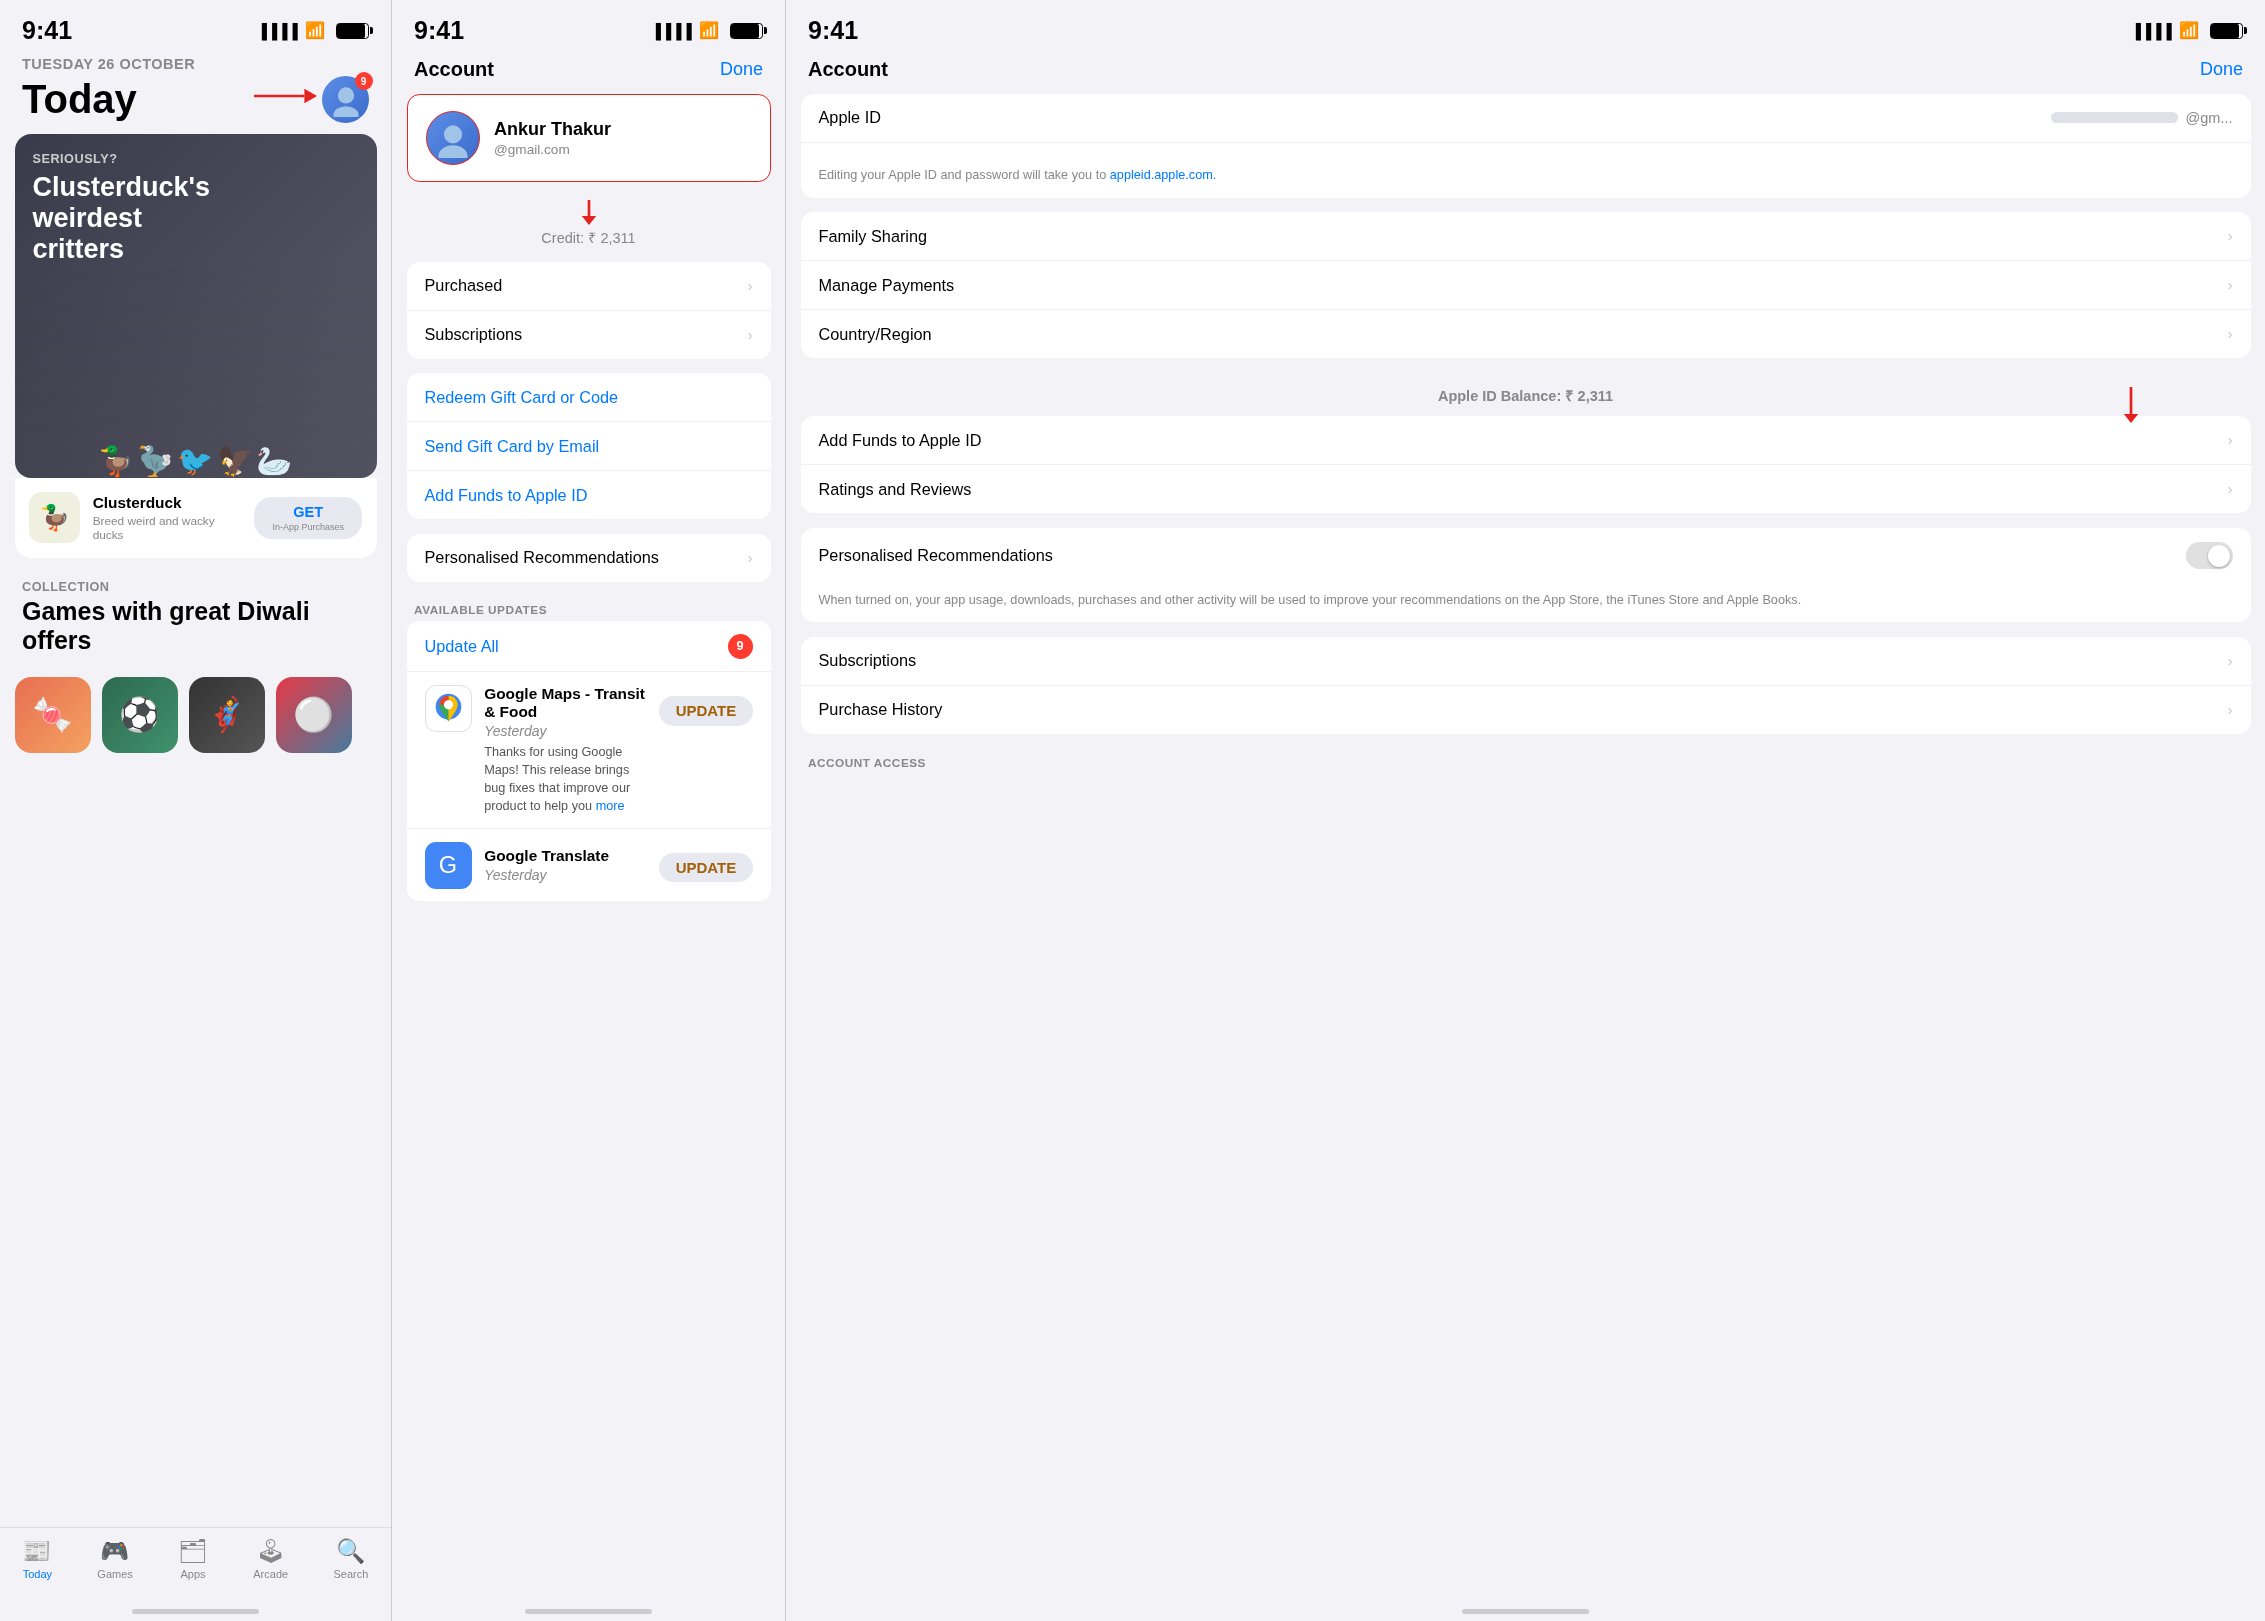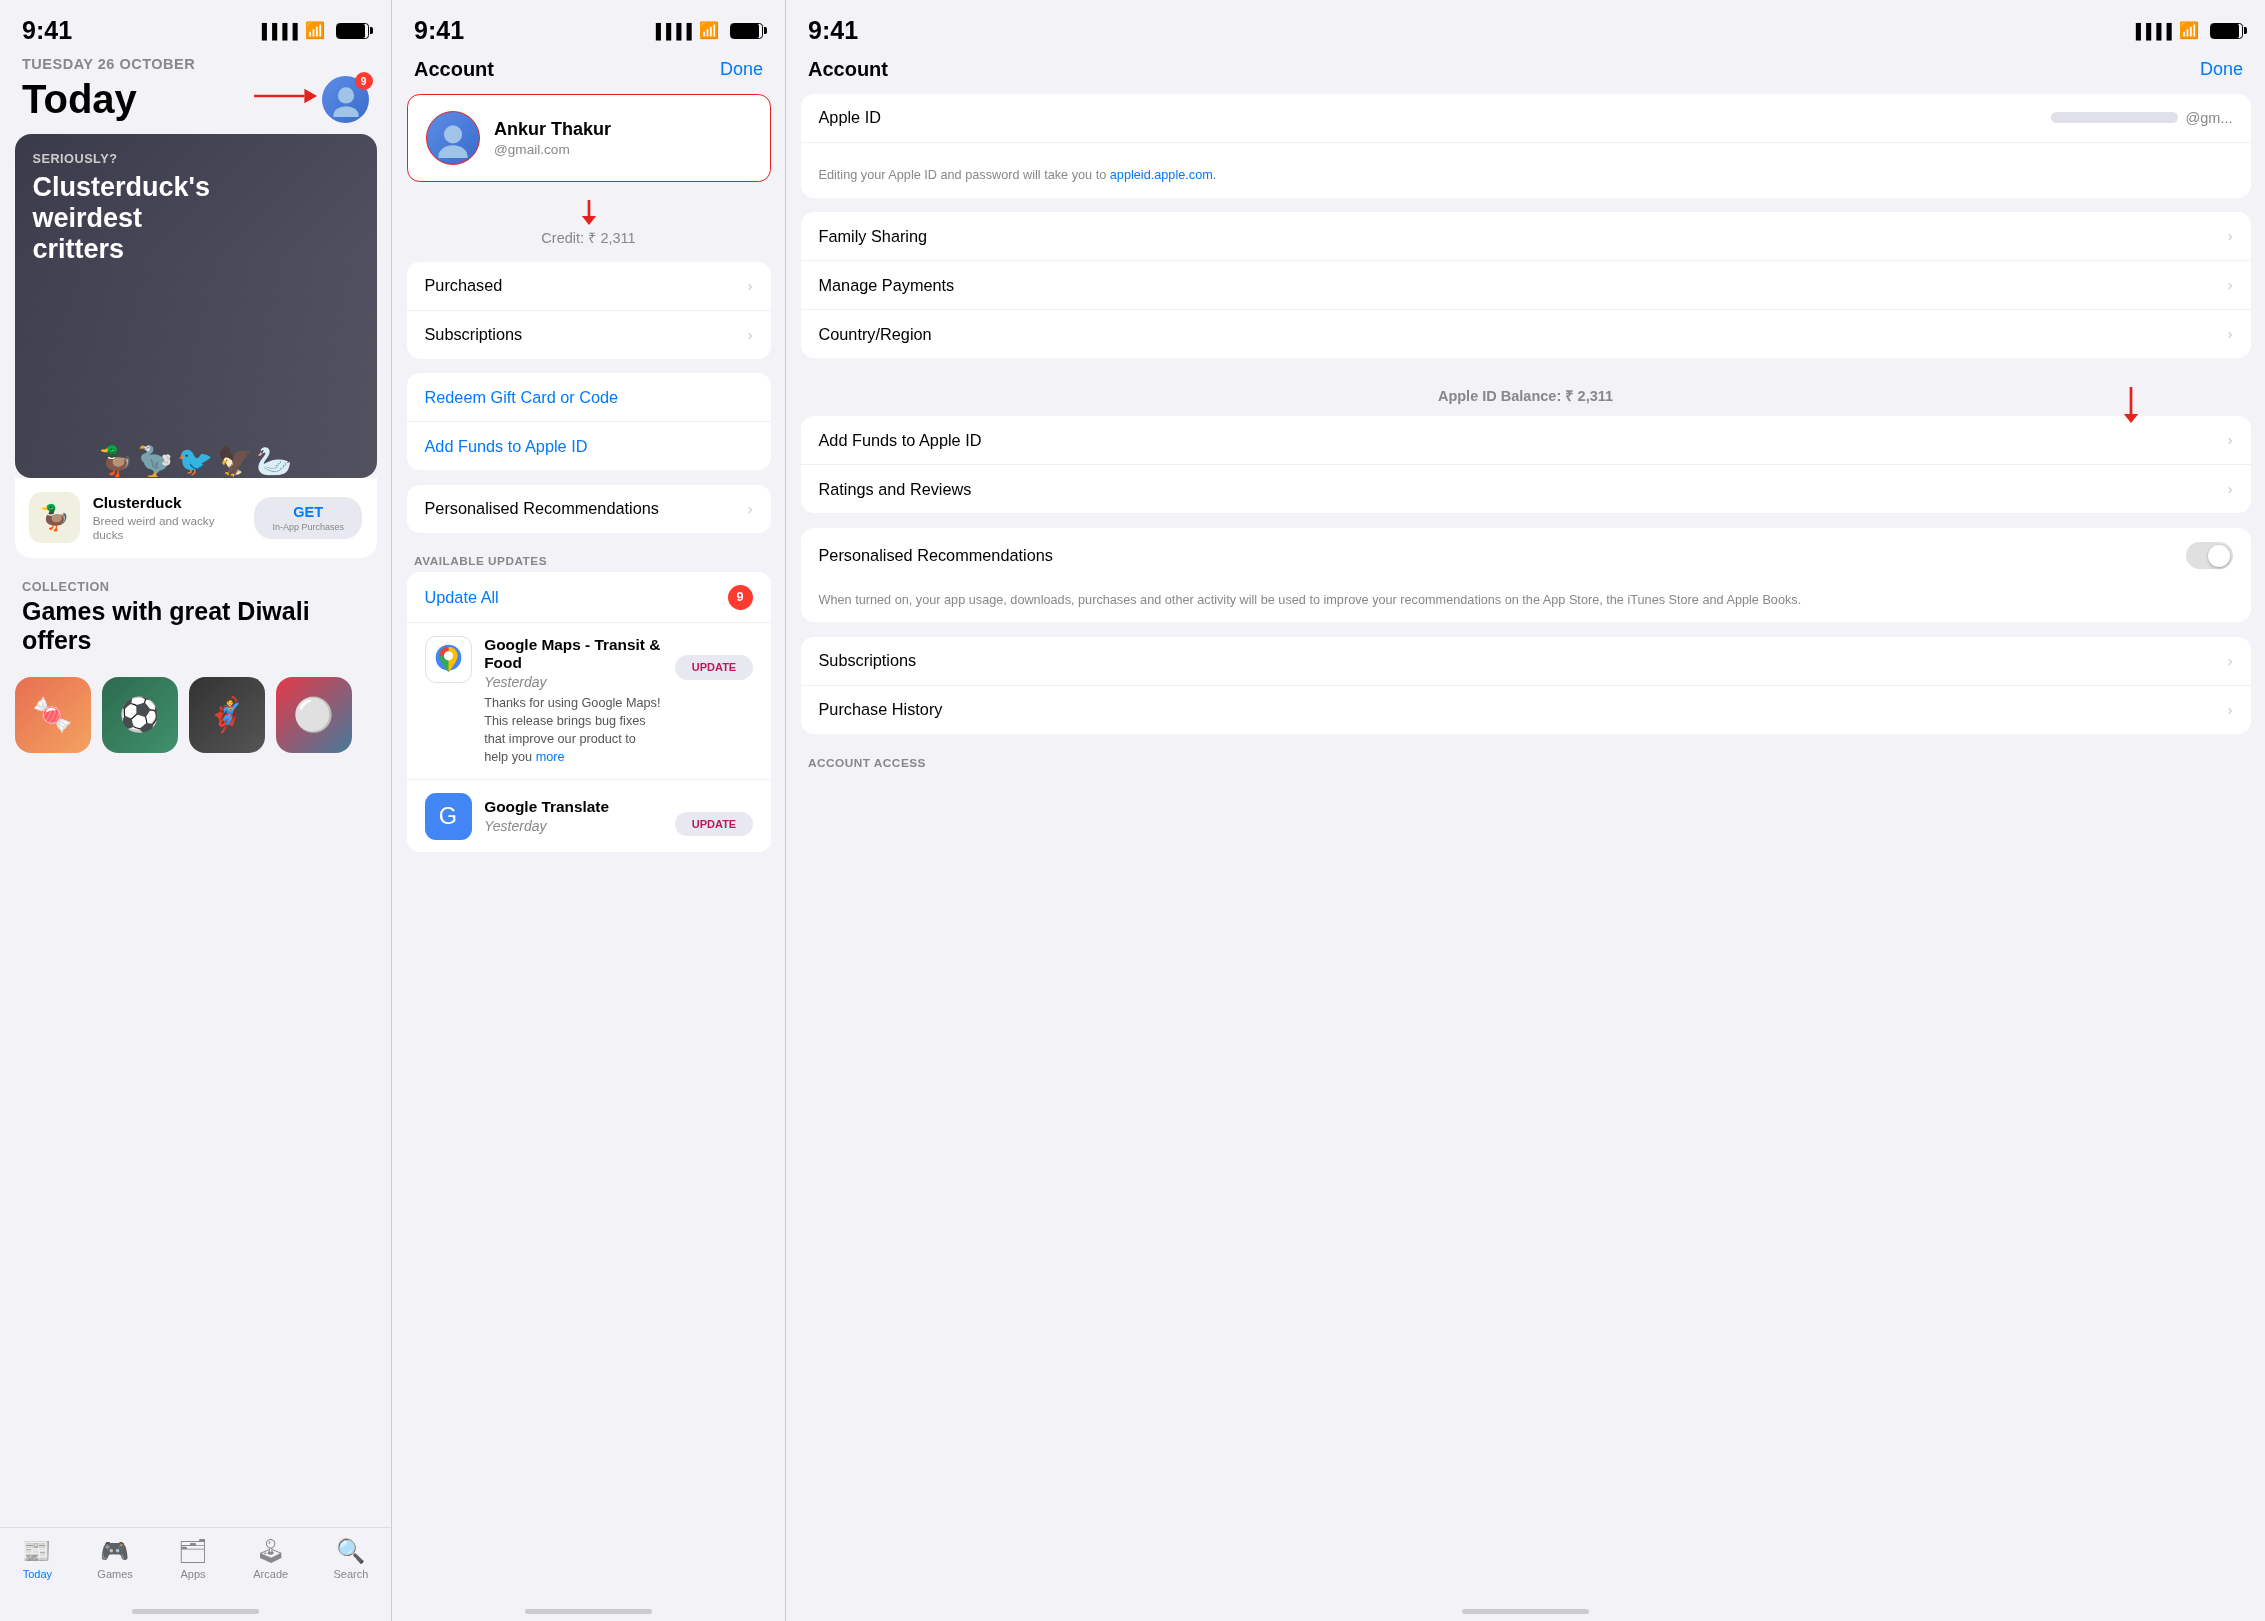--- a/index.html
+++ b/index.html
@@ -382,30 +382,30 @@
       font-size: 23.5px;
       flex-shrink: 0;
     }
     .update-info { flex: 1; }
     .update-name { font-size: 15.4px; font-weight: 600; color: #000; }
     .update-date { font-size: 14px; color: #888; margin-top: 1.8px; font-style: italic; }
     .update-desc { font-size: 12.7px; color: #555; margin-top: 5.4px; line-height: 1.4; }
     .more-link { color: #007aff; }
     .update-btn {
       background: #e8e8f0;
-      color: #be185d;
+      color: #a16207;
       border: none;
       border-radius: 18px;
       padding: 6.3px 16.3px;
-      font-size: 11px;
+      font-size: 15px;
       font-weight: 700;
       cursor: pointer;
       flex-shrink: 0;
       align-self: flex-start;
-      margin-top: 19px;
+      margin-top: 11px;
     }
 
     .translate-row {
       display: flex;
       align-items: center;
       padding: 12.7px 18px;
       background: #fff;
       border-top: 0.9px solid #f0f0f0;
       gap: 12.7px;
     }
@@ -649,20 +649,23 @@
     </div>
     <div class="list-item">
       <span class="list-item-text">Subscriptions</span>
       <span class="chevron">›</span>
     </div>
   </div>
 
   <div class="section-card">
     <div class="list-item">
       <span class="list-item-blue">Redeem Gift Card or Code</span>
+    </div>
+    <div class="list-item">
+      <span class="list-item-blue">Send Gift Card by Email</span>
     </div>
     <div class="list-item">
       <span class="list-item-blue">Add Funds to Apple ID</span>
     </div>
   </div>
 
   <div class="section-card">
     <div class="list-item">
       <span class="list-item-text">Personalised Recommendations</span>
       <span class="chevron">›</span>

